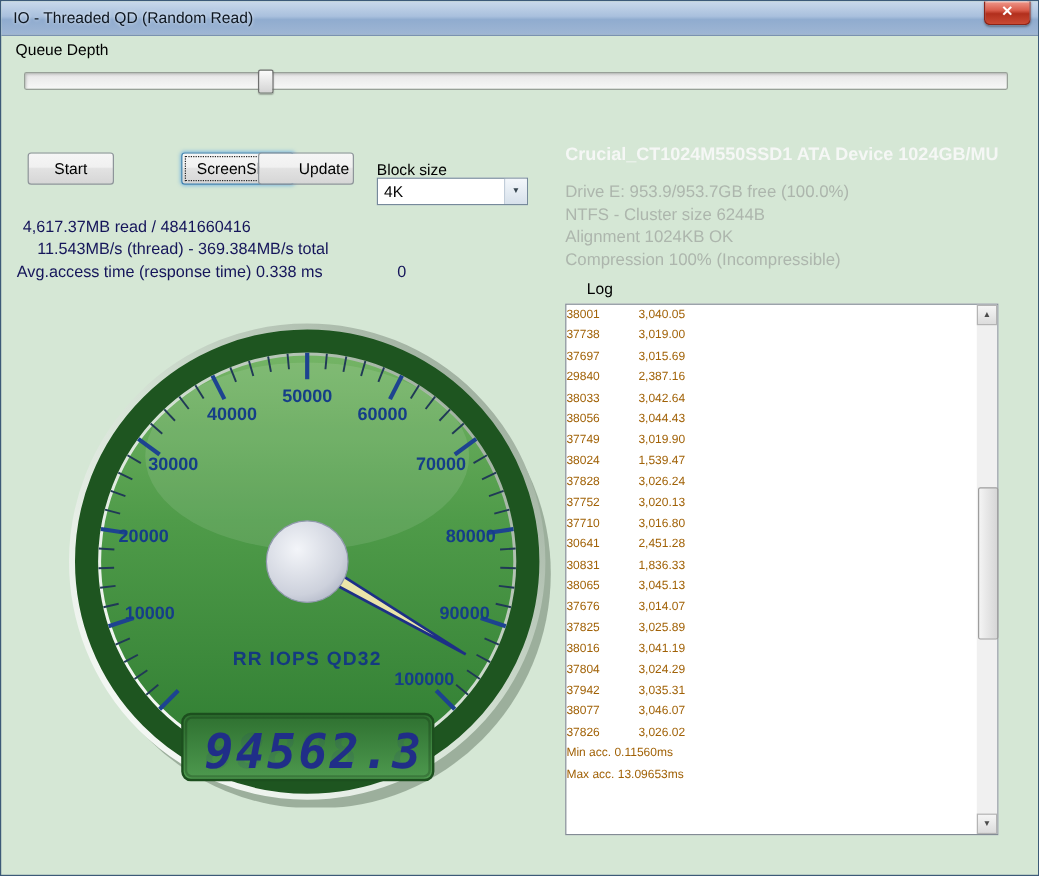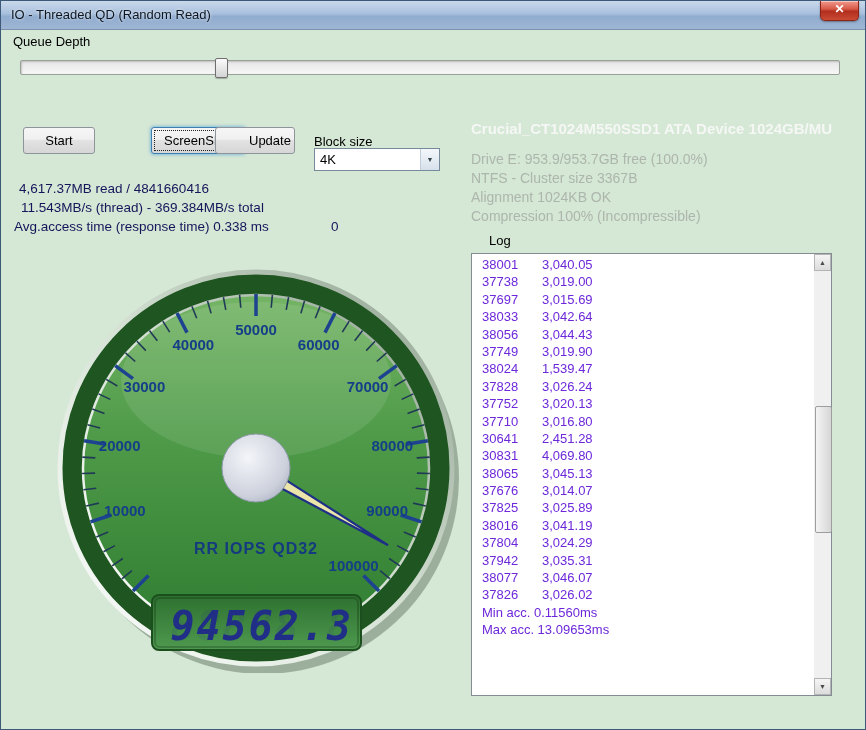--- a/index.html
+++ b/index.html
@@ -44,35 +44,35 @@
   .blocksize-label{ position:absolute; left:313px; top:133px; font-size:13px; color:#000;text-align:center; }
   .combo{ position:absolute; left:313px; top:147px; width:126px; height:23px;
           background:#fff; border:1px solid #768a9b; box-sizing:border-box; cursor:pointer; }
   .combo-value{ position:absolute; left:5px; top:3px; font-size:13px; color:#000; }
   .combo-arrow{ position:absolute; right:0; top:0; width:18px; height:21px;
                 background:linear-gradient(#f3f7fb,#d7e1eb); border-left:1px solid #c1cdd9;
                 color:#36454f; font-size:7px; text-align:center; line-height:21px; }
 
   
   .stats{ position:absolute; font-size:13.5px; color:#15155a; white-space:nowrap; }
-  .stats1{ left:18px; top:180px; } .stats2{ left:20px; top:199px; }
+  .stats1{ left:18px; top:180px; } .stats2{ left:30px; top:199px; }
   .stats3{ left:13px; top:218px; } .stats-counter{ left:330px; top:218px; }
 
   
   .dev-title{ position:absolute; left:470px; top:119px; right:0; font-size:15px; font-weight:bold;
               color:#f5f7f5; white-space:nowrap; overflow:hidden; }
   .dev-lines{ position:absolute; left:470px; top:149px; font-size:14px; color:#adb6ad;
               line-height:19px; white-space:nowrap; }
 
   
   .log-label{ position:absolute; left:488px; top:232px; font-size:13px; color:#000; }
   .logbox{ position:absolute; left:470px; top:252px; width:361px; height:443px;
            background:#fff; border:1px solid #838c95; box-sizing:border-box; }
   .log-list{ position:absolute; left:0; top:3px; right:17px; bottom:0; overflow:hidden; }
-  .log-row{ padding-left:10px; height:17.4px; font-size:13px; color:#6d28d9; white-space:nowrap; }
+  .log-row{ height:17.4px; font-size:10px; color:#a16207; white-space:nowrap; }
   .log-col1{ display:inline-block; width:60px; }
   .vscroll{ position:absolute; top:0; right:0; bottom:0; width:17px; background:#f0f0f0; }
   .scroll-btn{ position:absolute; left:0; width:17px; height:17px; box-sizing:border-box;
                background:linear-gradient(#f5f5f5,#dcdcdc); border:1px solid #b4b4b4;
                color:#4a4a4a; text-align:center; cursor:pointer; }
   .scroll-btn.up{ top:0; } .scroll-btn.down{ bottom:0; }
   .sarrow{ display:block; font-size:7px; line-height:15px; }
   .scroll-thumb{ position:absolute; left:1px; width:15px; top:152px; height:125px;
                  background:linear-gradient(to right,#f4f4f4,#d6d6d6);
                  border:1px solid #9d9d9d; border-radius:2px; cursor:pointer; }
@@ -118,40 +118,41 @@
   </div>
 
   <div class="stats stats1">4,617.37MB read / 4841660416</div>
   <div class="stats stats2">11.543MB/s (thread) - 369.384MB/s total</div>
   <div class="stats stats3">Avg.access time (response time) 0.338 ms</div>
   <div class="stats stats-counter">0</div>
 
   <div class="dev-title">Crucial_CT1024M550SSD1 ATA Device 1024GB/MU</div>
   <div class="dev-lines">
     <div>Drive E: 953.9/953.7GB free (100.0%)</div>
-    <div>NTFS - Cluster size 3367B</div>
+    <div>NTFS - Cluster size 6244B</div>
     <div>Alignment 1024KB OK</div>
     <div>Compression 100% (Incompressible)</div>
   </div>
 
   <div class="log-label">Log</div>
   <div class="logbox">
     <div class="log-list">
         <div class="log-row"><span class="log-col1">38001</span><span class="log-col2">3,040.05</span></div>
         <div class="log-row"><span class="log-col1">37738</span><span class="log-col2">3,019.00</span></div>
         <div class="log-row"><span class="log-col1">37697</span><span class="log-col2">3,015.69</span></div>
+        <div class="log-row"><span class="log-col1">29840</span><span class="log-col2">2,387.16</span></div>
         <div class="log-row"><span class="log-col1">38033</span><span class="log-col2">3,042.64</span></div>
         <div class="log-row"><span class="log-col1">38056</span><span class="log-col2">3,044.43</span></div>
         <div class="log-row"><span class="log-col1">37749</span><span class="log-col2">3,019.90</span></div>
         <div class="log-row"><span class="log-col1">38024</span><span class="log-col2">1,539.47</span></div>
         <div class="log-row"><span class="log-col1">37828</span><span class="log-col2">3,026.24</span></div>
         <div class="log-row"><span class="log-col1">37752</span><span class="log-col2">3,020.13</span></div>
         <div class="log-row"><span class="log-col1">37710</span><span class="log-col2">3,016.80</span></div>
         <div class="log-row"><span class="log-col1">30641</span><span class="log-col2">2,451.28</span></div>
-        <div class="log-row"><span class="log-col1">30831</span><span class="log-col2">4,069.80</span></div>
+        <div class="log-row"><span class="log-col1">30831</span><span class="log-col2">1,836.33</span></div>
         <div class="log-row"><span class="log-col1">38065</span><span class="log-col2">3,045.13</span></div>
         <div class="log-row"><span class="log-col1">37676</span><span class="log-col2">3,014.07</span></div>
         <div class="log-row"><span class="log-col1">37825</span><span class="log-col2">3,025.89</span></div>
         <div class="log-row"><span class="log-col1">38016</span><span class="log-col2">3,041.19</span></div>
         <div class="log-row"><span class="log-col1">37804</span><span class="log-col2">3,024.29</span></div>
         <div class="log-row"><span class="log-col1">37942</span><span class="log-col2">3,035.31</span></div>
         <div class="log-row"><span class="log-col1">38077</span><span class="log-col2">3,046.07</span></div>
         <div class="log-row"><span class="log-col1">37826</span><span class="log-col2">3,026.02</span></div>
         <div class="log-row">Min acc. 0.11560ms</div>
         <div class="log-row">Max acc. 13.09653ms</div>

